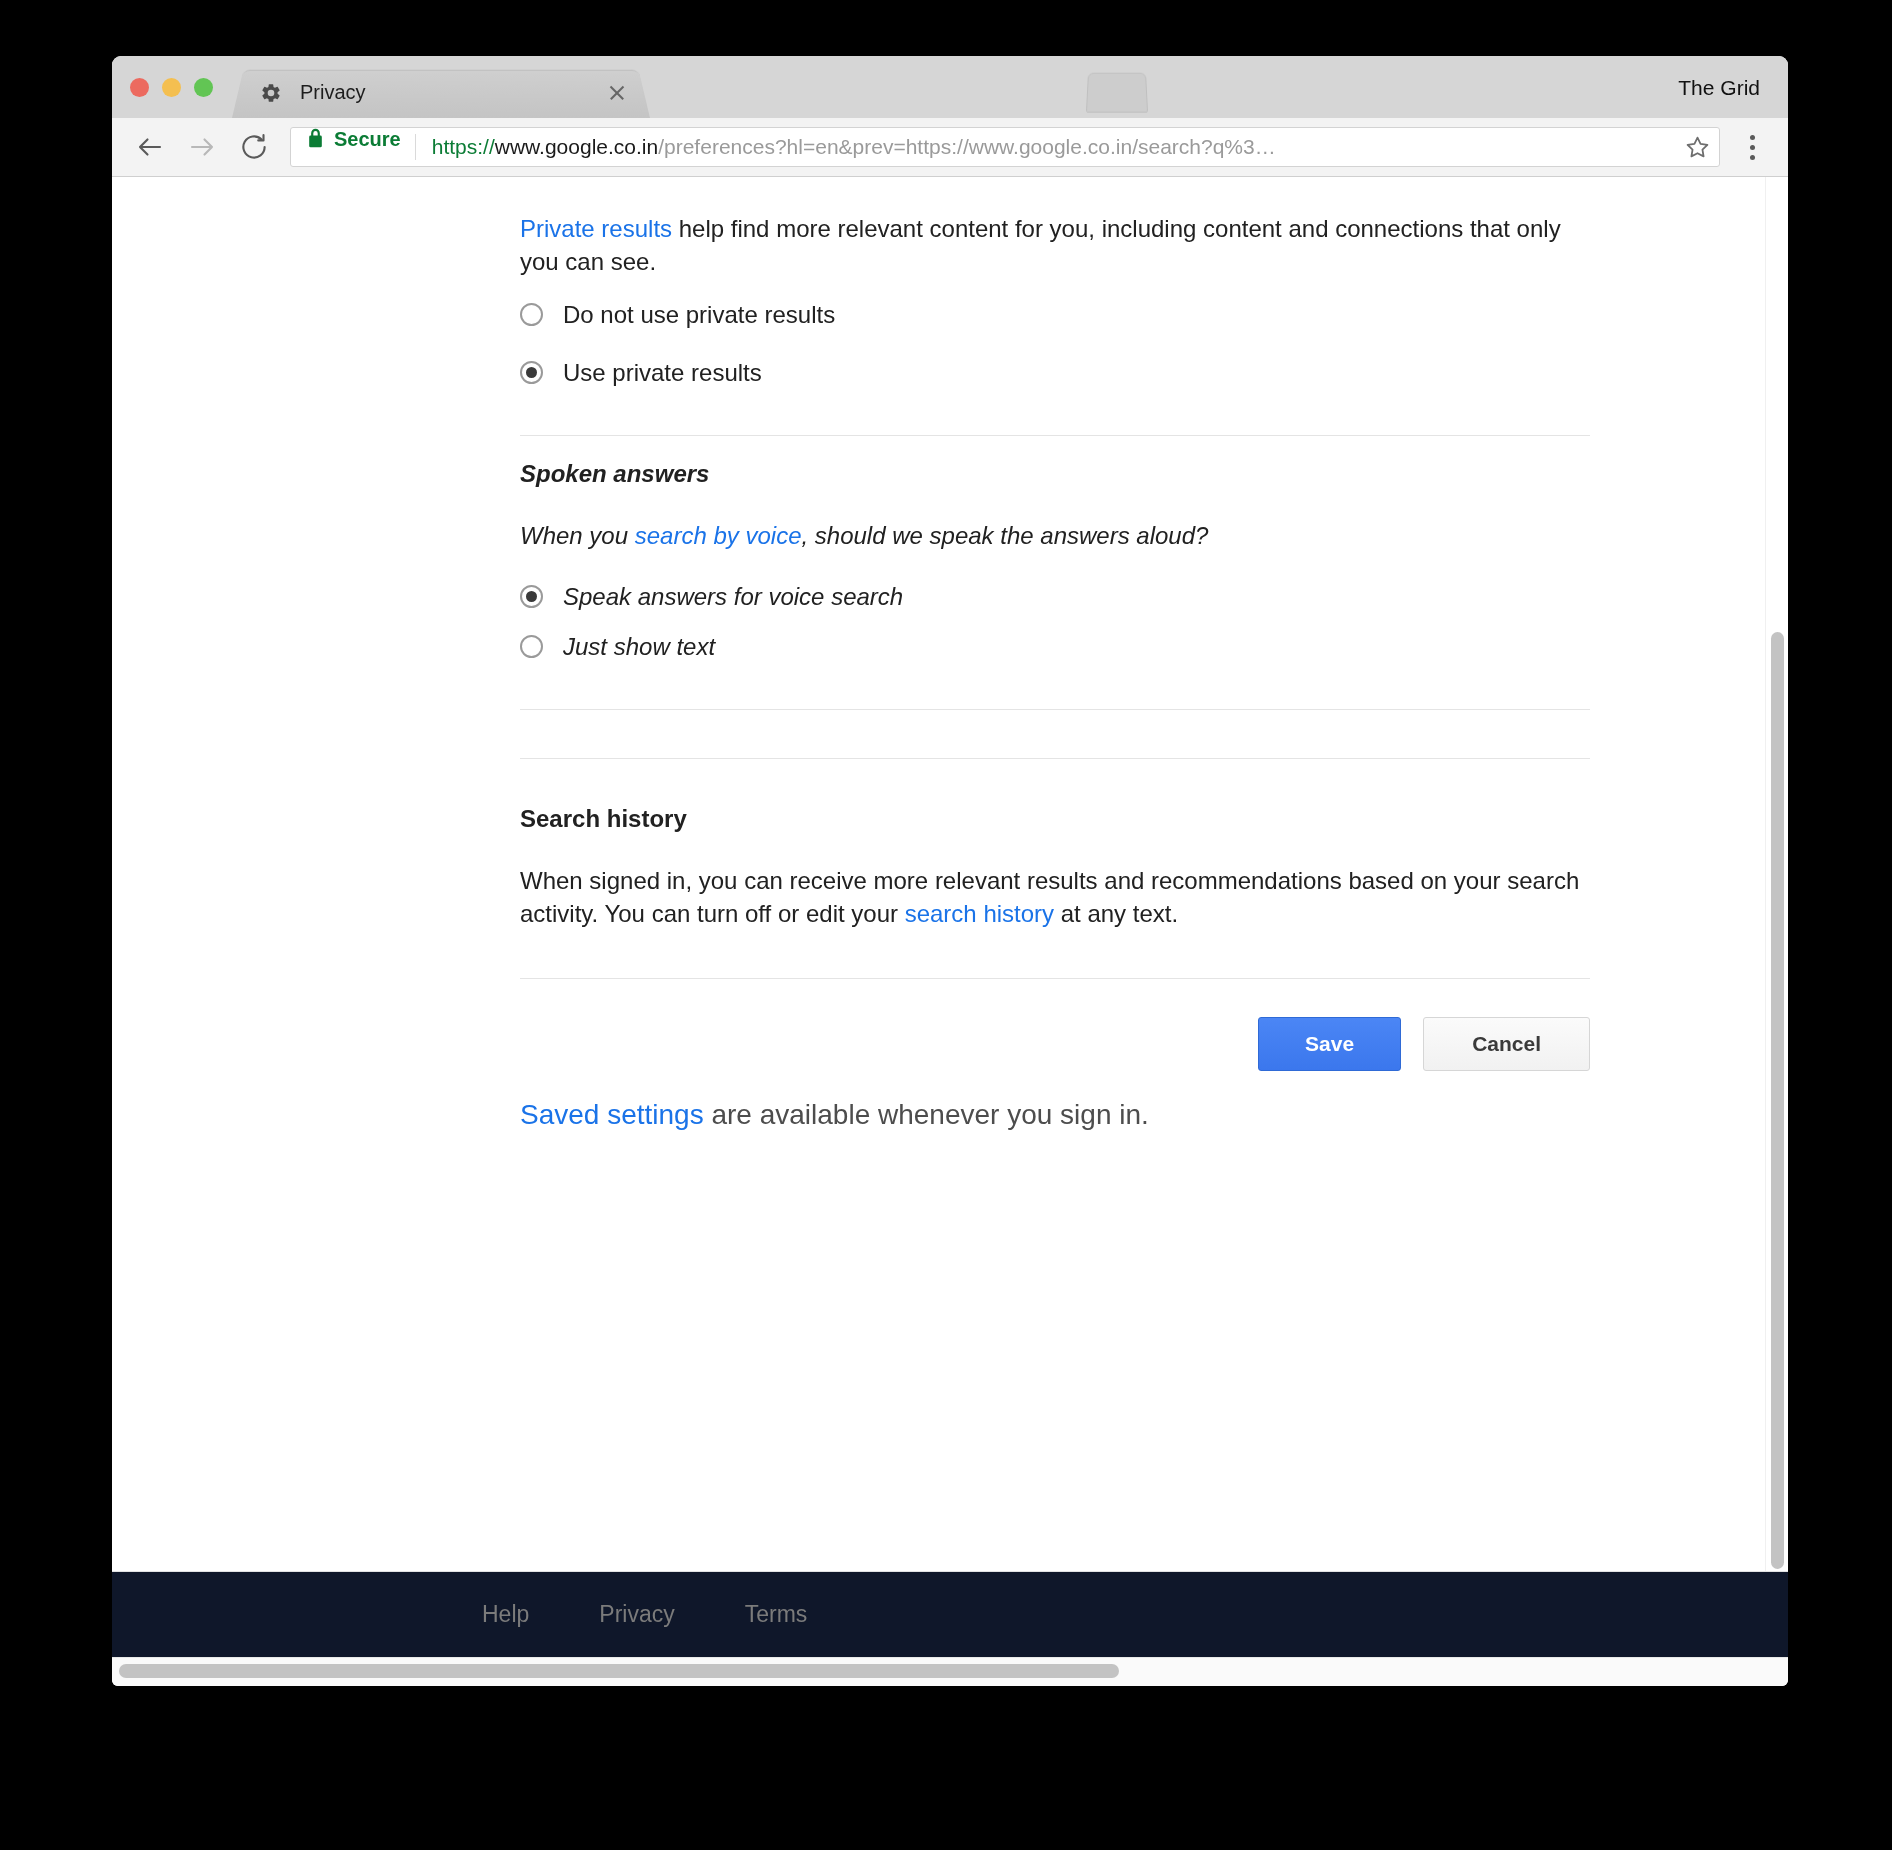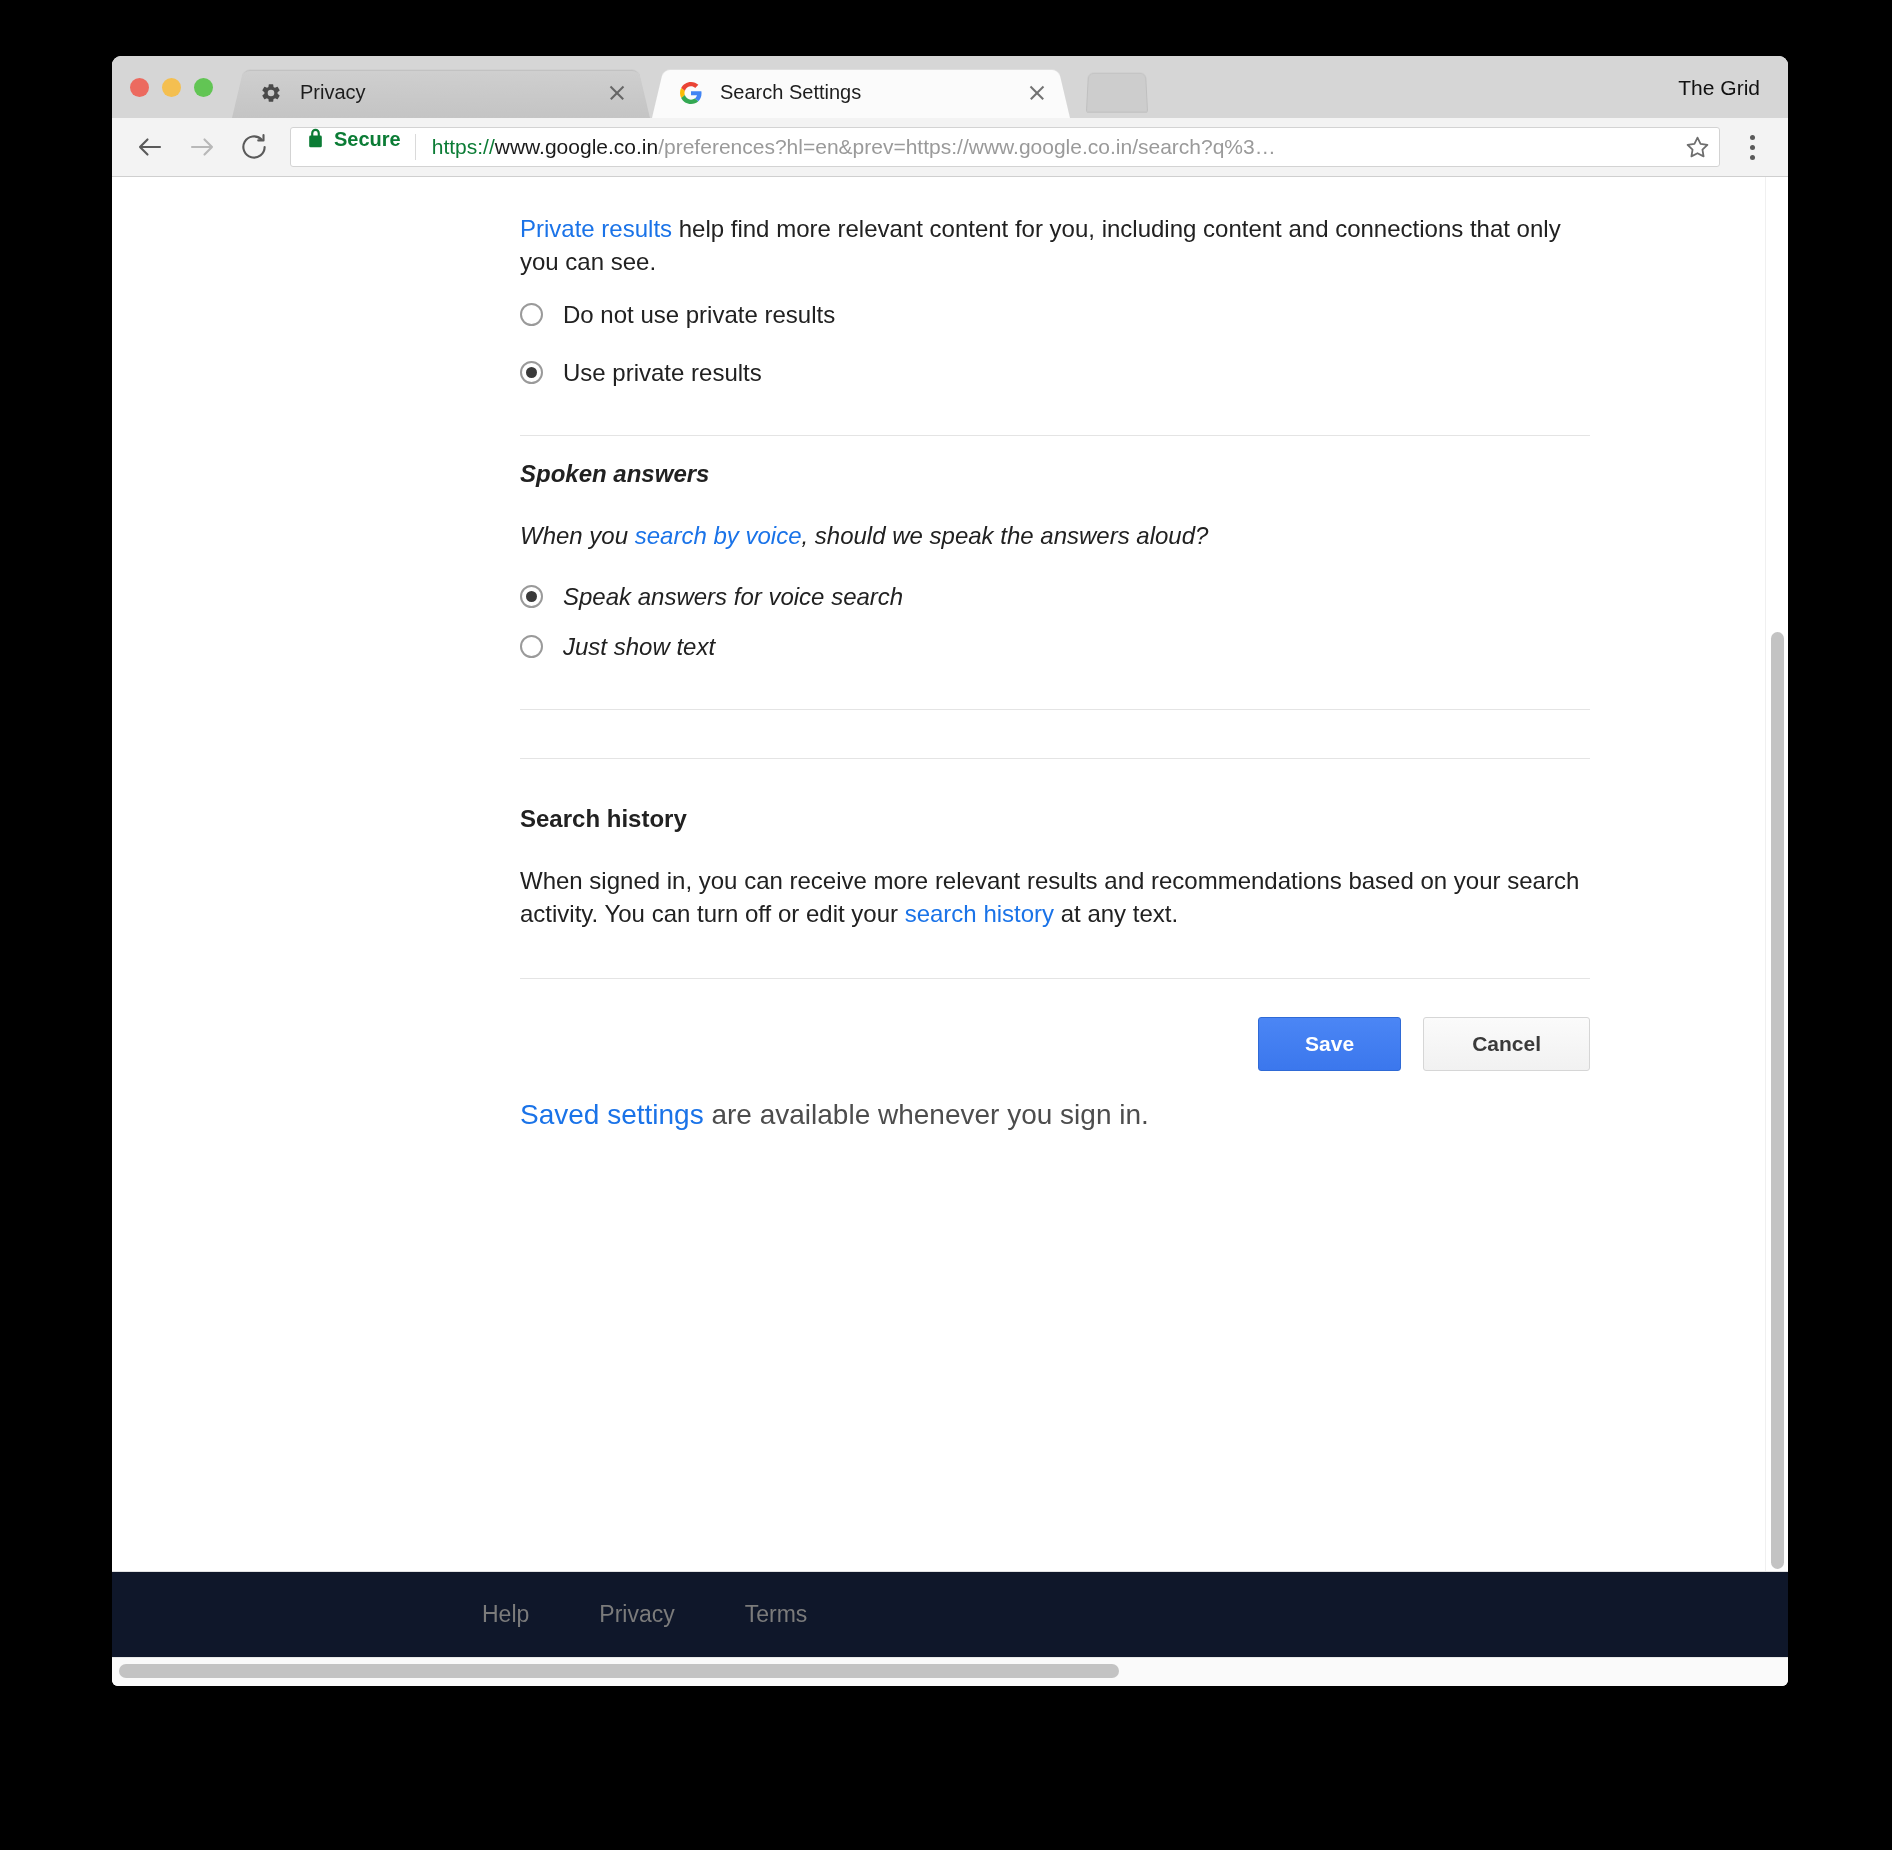--- a/index.html
+++ b/index.html
@@ -419,35 +419,20 @@
         <span class="tab-favicon">
           <svg viewBox="0 0 24 24" width="22" height="22">
             <path fill="#4a4a4a" d="M19.14 12.94a7.07 7.07 0 0 0 .06-.94 7.07 7.07 0 0 0-.06-.94l2.03-1.58a.5.5 0 0 0 .12-.63l-1.92-3.32a.5.5 0 0 0-.6-.22l-2.39.96a7 7 0 0 0-1.62-.94l-.36-2.54a.5.5 0 0 0-.5-.42h-3.84a.5.5 0 0 0-.5.42l-.36 2.54c-.59.24-1.13.56-1.62.94l-2.39-.96a.5.5 0 0 0-.6.22L2.67 8.85a.5.5 0 0 0 .12.63l2.03 1.58a7.07 7.07 0 0 0 0 1.88l-2.03 1.58a.5.5 0 0 0-.12.63l1.92 3.32a.5.5 0 0 0 .6.22l2.39-.96c.5.38 1.03.7 1.62.94l.36 2.54a.5.5 0 0 0 .5.42h3.84a.5.5 0 0 0 .5-.42l.36-2.54c.59-.24 1.12-.56 1.62-.94l2.39.96a.5.5 0 0 0 .6-.22l1.92-3.32a.5.5 0 0 0-.12-.63l-2.03-1.58zM12 15.6A3.6 3.6 0 1 1 15.6 12 3.6 3.6 0 0 1 12 15.6z"></path>
           </svg>
         </span>
         <span class="tab-title">Privacy</span>
         <span class="tab-close"></span>
       </div>
     </div>
 
-    <div class="tab" id="tab-search-settings">
-      <div class="tab-skew"></div>
-      <div class="tab-inner">
-        <span class="tab-favicon">
-          <svg viewBox="0 0 48 48" width="22" height="22">
-            <path fill="#EA4335" d="M24 9.5c3.54 0 6.71 1.22 9.21 3.6l6.85-6.85C35.9 2.38 30.47 0 24 0 14.62 0 6.51 5.38 2.56 13.22l7.98 6.19C12.43 13.72 17.74 9.5 24 9.5z"></path>
-            <path fill="#4285F4" d="M46.98 24.55c0-1.57-.15-3.09-.38-4.55H24v9.02h12.94c-.58 2.96-2.26 5.48-4.78 7.18l7.73 6c4.51-4.18 7.09-10.36 7.09-17.65z"></path>
-            <path fill="#FBBC05" d="M10.53 28.59c-.48-1.45-.76-2.99-.76-4.59s.27-3.14.76-4.59l-7.98-6.19C.92 16.46 0 20.12 0 24c0 3.88.92 7.54 2.56 10.78l7.97-6.19z"></path>
-            <path fill="#34A853" d="M24 48c6.48 0 11.93-2.13 15.89-5.81l-7.73-6c-2.15 1.45-4.92 2.3-8.16 2.3-6.26 0-11.57-4.22-13.47-9.91l-7.98 6.19C6.51 42.62 14.62 48 24 48z"></path>
-          </svg>
-        </span>
-        <span class="tab-title">Search Settings</span>
-        <span class="tab-close"></span>
-      </div>
-    </div>
 
     <div id="new-tab-button"></div>
 
     <div id="window-user-label">The Grid</div>
   </div>
 
   <div id="toolbar">
 
     <div class="nav-btn">
       <svg width="30" height="30" viewBox="0 0 24 24">

